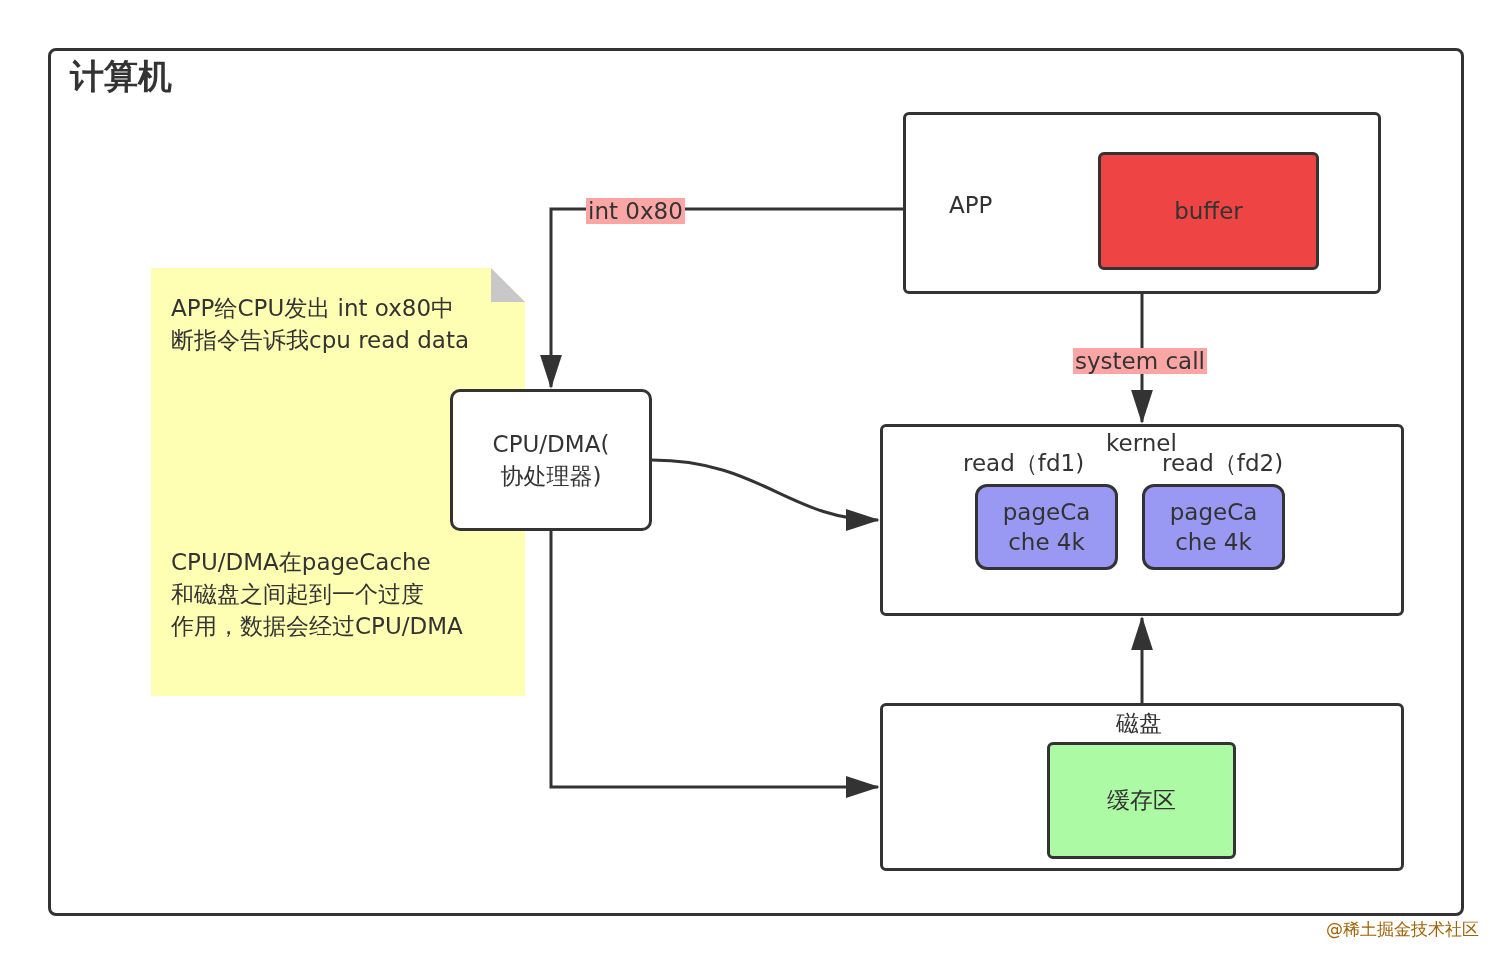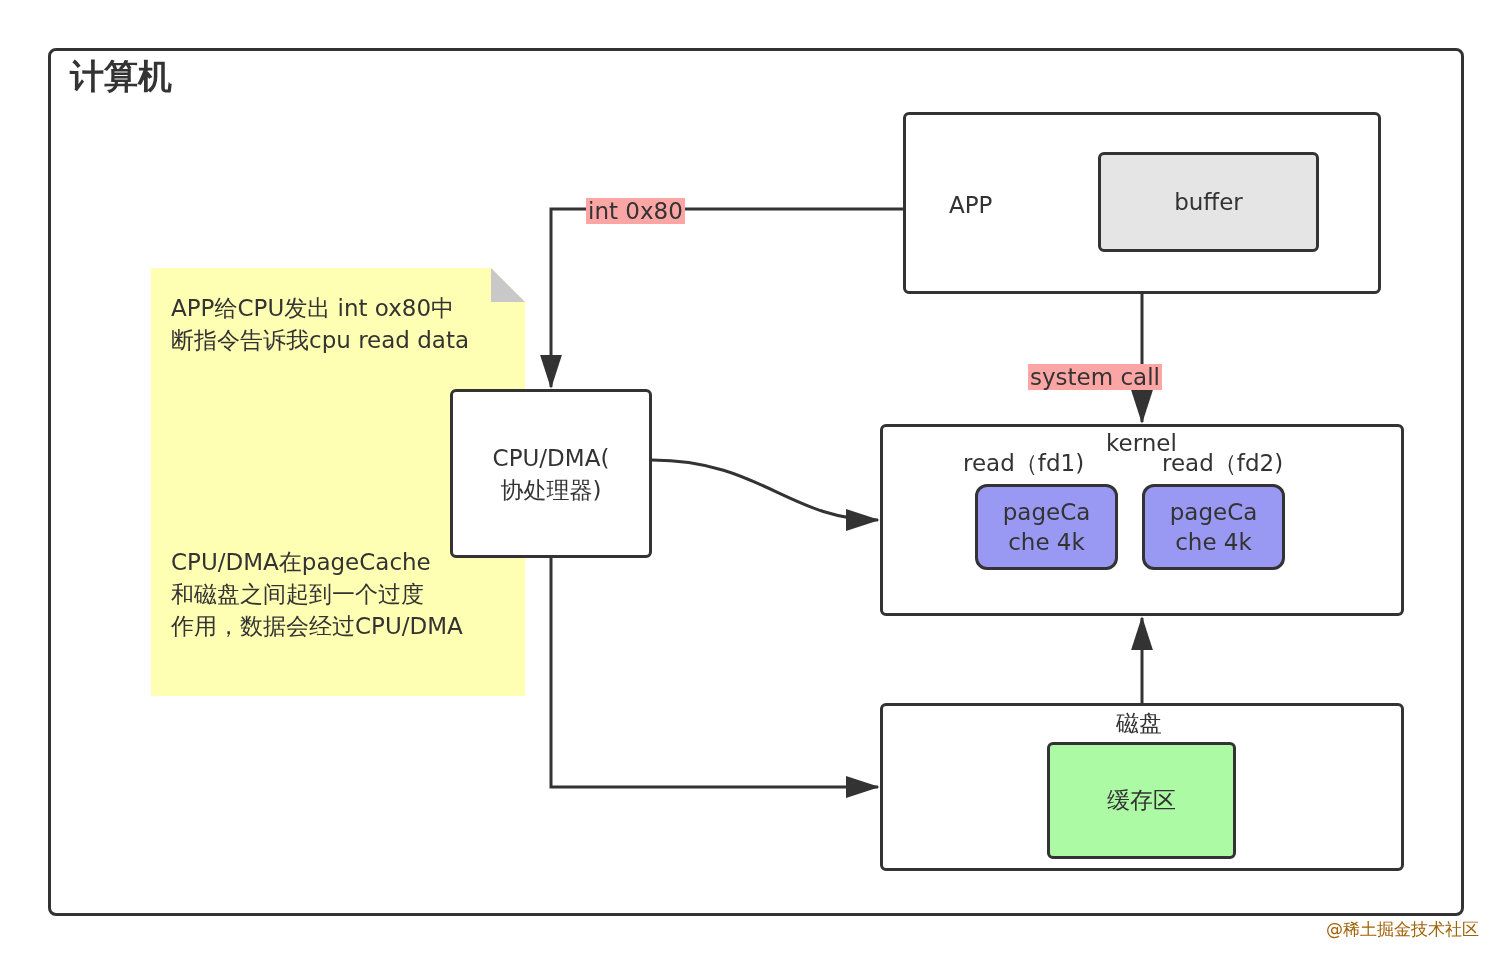--- a/index.html
+++ b/index.html
@@ -10,37 +10,37 @@
   .center { display:flex; align-items:center; justify-content:center; text-align:center; }
   #outer { left:48px; top:48px; width:1416px; height:868px; border-radius:8px; }
   #outer-title { left:70px; top:54px; font-size:34px; font-weight:bold; color:#333; }
   #note { left:151px; top:268px; width:374px; height:428px; background:#ffffb3;
           clip-path: polygon(0 0, 340px 0, 100% 34px, 100% 100%, 0 100%); }
   #note-fold { left:491px; top:268px; width:34px; height:34px; background:#c8c8c8;
           clip-path: polygon(0 0, 100% 100%, 0 100%); }
   .note-text { font-size:23px; line-height:32px; color:#333; white-space:pre-line; }
   #note-text-1 { left:171px; top:292px; }
   #note-text-2 { left:171px; top:546px; }
-  #cpu { left:450px; top:389px; width:202px; height:169px; font-size:23px; line-height:32px; white-space:pre-line; }
+  #cpu { left:450px; top:389px; width:202px; height:142px; font-size:23px; line-height:32px; white-space:pre-line;border-radius:10px; }
   #app { left:903px; top:112px; width:478px; height:182px; }
   #app-label { left:925px; top:192px; font-size:23px;margin-left:24px; }
-  #buffer { left:1098px; top:152px; width:221px; height:100px; background:#e5e5e5; font-size:23px; }
+  #buffer { left:1098px; top:152px; width:221px; height:118px; background:#ef4444; font-size:23px; }
   #kernel { left:880px; top:424px; width:524px; height:192px; }
   #kernel-label { left:1106px; top:430px; font-size:23px; }
   #read1 { left:963px; top:448px; font-size:23px; }
   #read2 { left:1162px; top:448px; font-size:23px; }
   .page { border:3px solid #333; border-radius:12px; background:#9999f4; font-size:23px; line-height:30px; white-space:pre-line; }
   #page1 { left:975px; top:484px; width:143px; height:86px; }
   #page2 { left:1142px; top:484px; width:143px; height:86px; }
   #disk { left:880px; top:703px; width:524px; height:168px; }
   #disk-label { left:1116px; top:708px; font-size:23px; }
   #cache { left:1047px; top:742px; width:189px; height:117px; background:#adfaa5; font-size:23px; }
   .edge-label { font-size:23px; background:#fca5a5; padding:0 2px;text-align:center; }
   #int-label { left:586px; top:198px; }
-  #syscall-label { left:1028px; top:348px;margin-top:16px; }
+  #syscall-label { left:1073px; top:348px; }
   #watermark { left:1326px; top:918px; font-size:17px; color:#a16207; }
   svg#edges { position:absolute; left:0; top:0; }
 </style>
 </head>
 <body>
 
 <div class="abs box" id="outer"></div>
 <div class="abs" id="outer-title">计算机</div>
 
 <div class="abs" id="note"></div>

